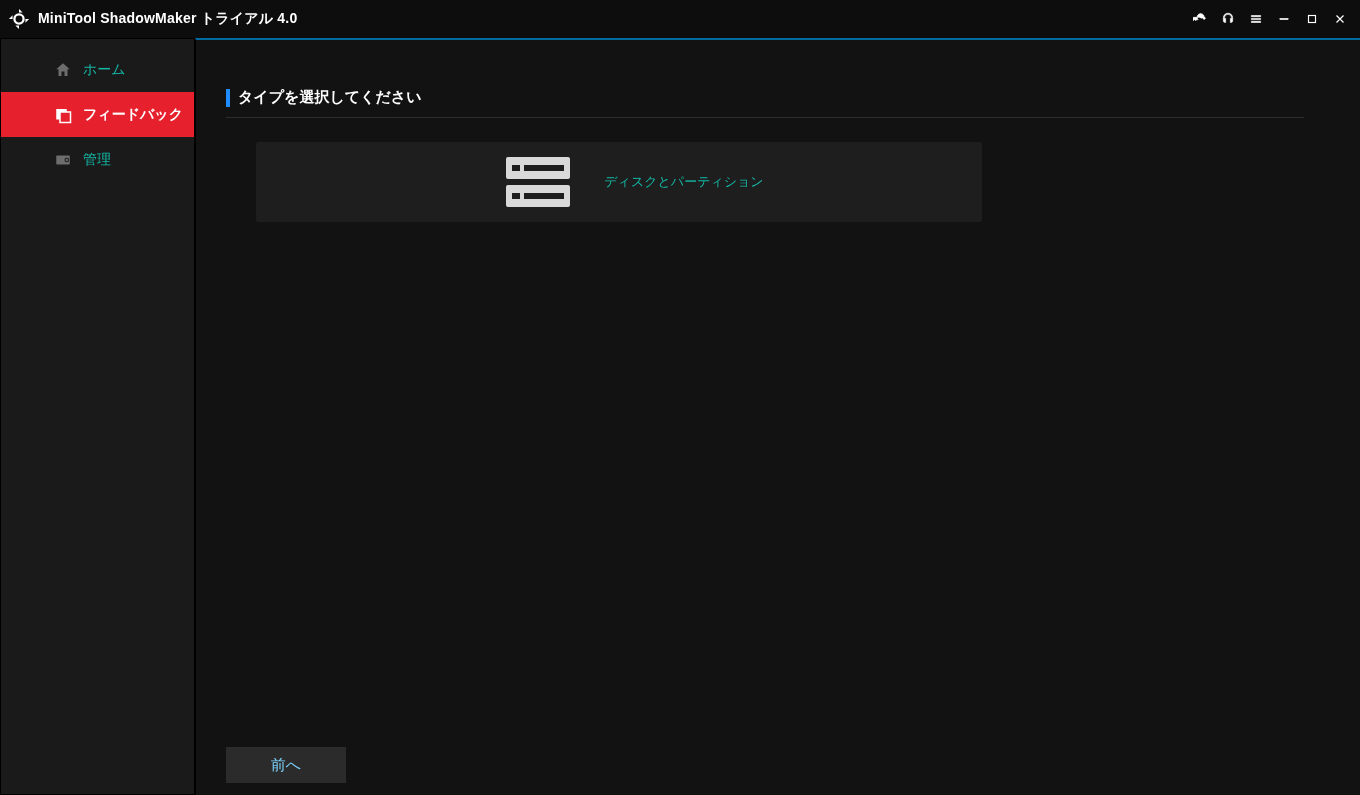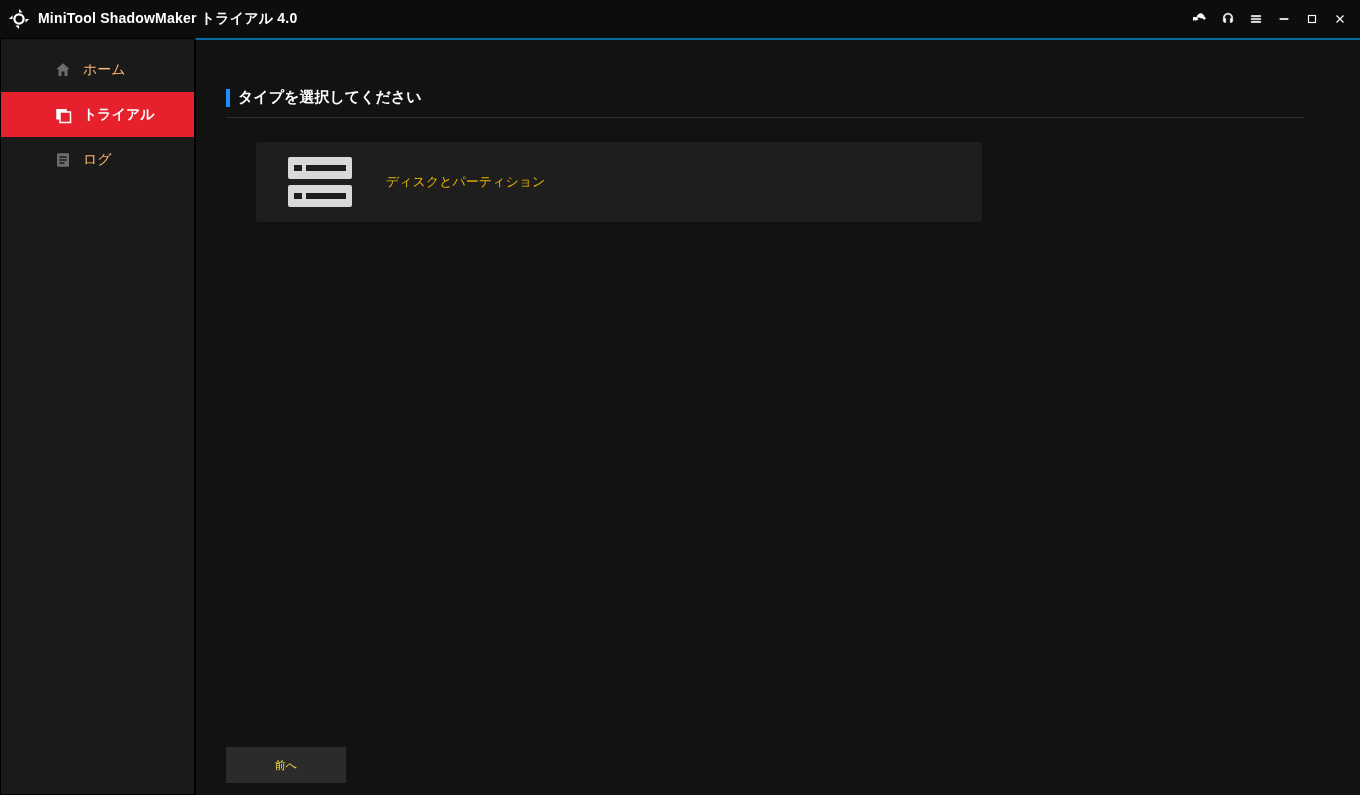--- a/index.html
+++ b/index.html
@@ -15,48 +15,48 @@
   .tb-btn { width:28px; height:28px; display:flex; align-items:center; justify-content:center; color:#ffffff; cursor:pointer; }
   .tb-btn svg { width:14px; height:14px; fill:#ffffff; stroke:#ffffff; }
 
   
   .shell { position:absolute; top:38px; left:0; right:0; bottom:0; display:flex; }
   .sidebar { width:195px; background:#1a1a1a; display:flex; flex-direction:column; border:1px solid #000; border-top:1px solid #000; }
   .main { flex:1; background:#121212; border-top:2px solid #0369a1; border-left:1px solid #000; position:relative; }
 
   
   .nav { padding-top:8px; }
-  .nav-item { height:45px; display:flex; align-items:center; gap:14px; padding-left:52px; color:#fdba74; font-size:14px; cursor:pointer; position:relative; }
+  .nav-item { height:45px; display:flex; align-items:center; gap:14px; padding-left:52px; color:#14b8a6; font-size:14px; cursor:pointer; position:relative; }
   .nav-item .nav-icon { position:absolute; left:52px; width:20px; height:20px; display:flex; align-items:center; justify-content:center; }
   .nav-item .nav-label { margin-left:30px; }
   .nav-item.active { background:#e6202c; color:#ffffff; font-weight:600; }
   .nav-item.active .ic { fill:#ffffff; }
   .nav-item:not(.active) .ic { fill:#6d6d6d; }
 
   
   .sidebar-bottom { margin-top:auto; padding-bottom:6px; }
   .sidebar-bottom .nav-item .ic.feed { fill:#c89a2e; }
   .sidebar-bottom .nav-item { height:44px; }
   .sidebar-bottom .nav-item:not(.active) .ic.secondary { fill:#6d6d6d; }
 
   
   .content { padding:48px 56px 0 30px; height:100%; position:relative; }
   .section-header { display:flex; align-items:center; font-size:15px; font-weight:600; color:#ffffff; margin-bottom:6px; }
   .section-header .bar { width:4px; height:18px; background:#1f8cff; margin-right:8px; }
   .divider { height:1px; background:#2e2e2e; margin-top:10px; }
 
   .options { margin-top:24px; padding-left:30px; }
-  .option-card { width:726px; height:80px; background:#1e1e1e; border-radius:2px; display:flex; align-items:center; gap:32px; padding-left:30px; color:#eab308; cursor:pointer; margin-bottom:30px; position:relative; }
+  .option-card { width:726px; height:80px; background:#1e1e1e; border-radius:2px; display:flex; align-items:center; gap:32px; padding-left:30px; color:#14b8a6; cursor:pointer; margin-bottom:30px; position:relative;justify-content:center; }
   .option-icon { width:68px; height:58px; display:flex; align-items:center; justify-content:center; }
   .option-label { font-size:13px; font-weight:500; }
 
   .highlight-box { position:absolute; border:3px solid #ff1515; pointer-events:none; }
 
   .bottom-bar { position:absolute; left:30px; bottom:12px; }
-  .btn { width:120px; height:36px; background:#2b2b2b; color:#fde047; font-size:11px; border:none; display:flex; align-items:center; justify-content:center; cursor:pointer; }
+  .btn { width:120px; height:36px; background:#2b2b2b; color:#7dd3fc; font-size:15px; border:none; display:flex; align-items:center; justify-content:center; cursor:pointer; }
 </style>
 </head>
 <body>
 
 <div class="titlebar">
   <div class="titlebar-left">
     <span class="app-logo">
       <svg viewBox="0 0 24 24" width="22" height="22">
         <g fill="#ffffff">
           <polygon points="12,1 16,5 12,5"></polygon>
@@ -120,37 +120,36 @@
         <span class="nav-label">ホーム</span>
       </div>
 
       <div class="nav-item active">
         <span class="nav-icon">
           <svg class="ic" viewBox="0 0 24 24" width="18" height="18">
               <rect x="3" y="4" width="14" height="14"></rect>
               <rect x="8" y="8" width="14" height="14" fill="#e6202c" stroke="#fff" stroke-width="2"></rect>
             </svg>
         </span>
-        <span class="nav-label">トライアル</span>
+        <span class="nav-label">フィードバック</span>
       </div>
-
 
 
 
       <div class="nav-item">
         <span class="nav-icon">
           <svg class="ic" viewBox="0 0 24 24" width="18" height="18">
-              <rect x="4" y="3" width="16" height="18" rx="1"></rect>
-              <rect x="7" y="7" width="10" height="2" fill="#1a1a1a"></rect>
-              <rect x="7" y="11" width="10" height="2" fill="#1a1a1a"></rect>
-              <rect x="7" y="15" width="7" height="2" fill="#1a1a1a"></rect>
+              <rect x="3" y="6" width="18" height="12" rx="1"></rect>
+              <circle cx="17" cy="12" r="3" fill="#1a1a1a"></circle>
+              <rect x="15.5" y="10.5" width="3" height="3" fill="#6d6d6d"></rect>
             </svg>
         </span>
-        <span class="nav-label">ログ</span>
+        <span class="nav-label">管理</span>
       </div>
+
 
 
     </div>
 
   </div>
 
   <div class="main">
     <div class="content">
       <div class="section-header">
         <span class="bar"></span>

